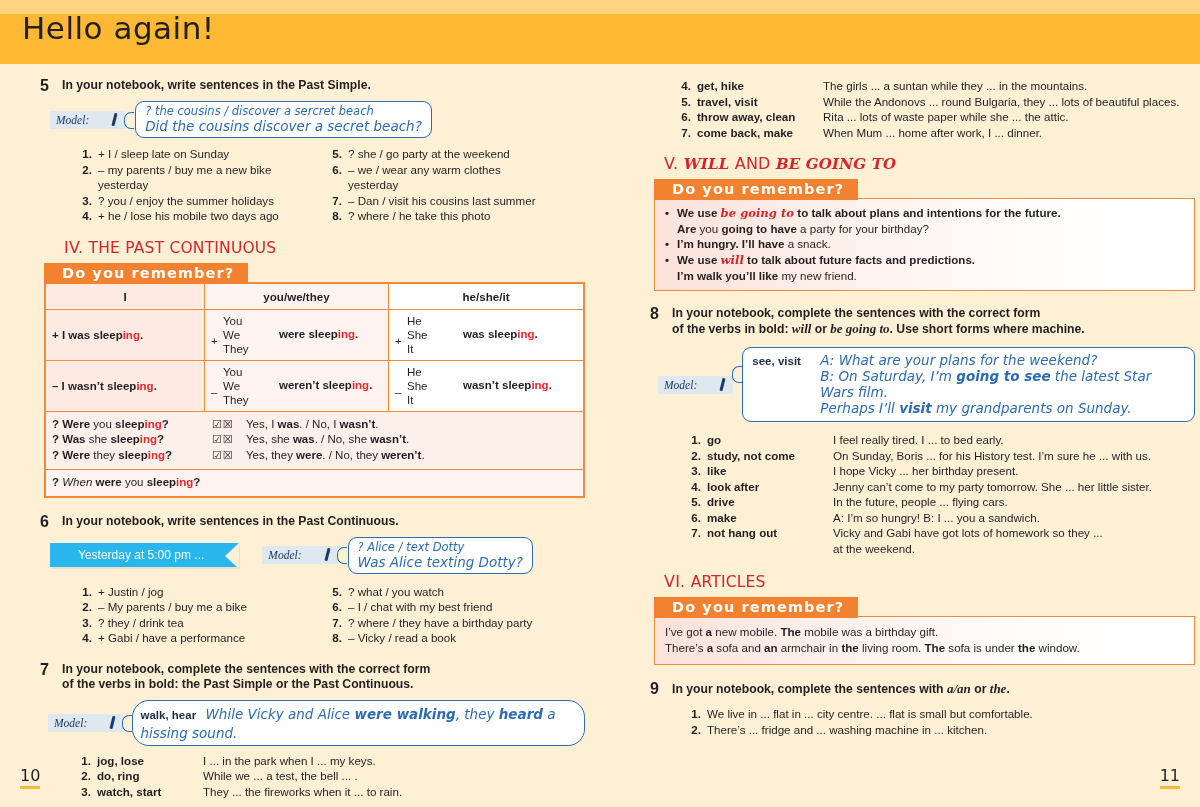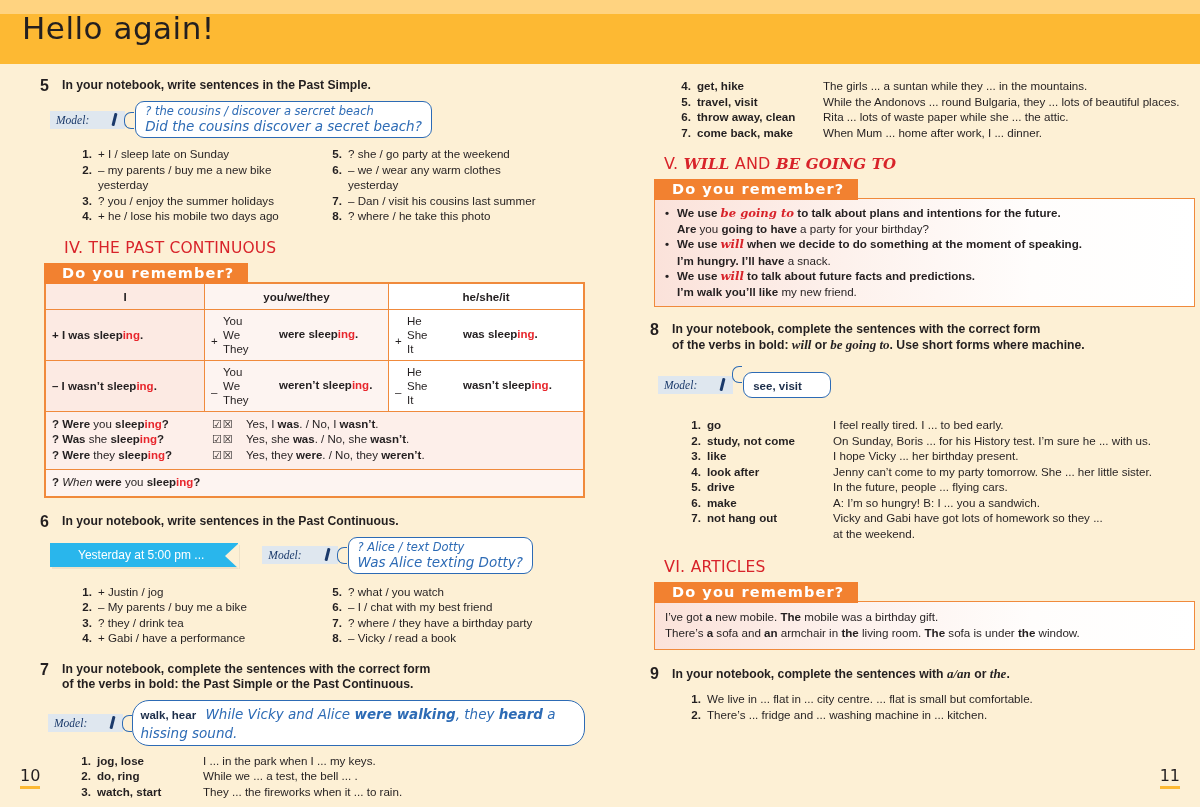--- a/index.html
+++ b/index.html
@@ -416,21 +416,20 @@
             <div class="b1">
               <span class="dot">•</span>
               <span style="flex: 1 1 0%;">
                 <div><b>We use </b><span class="rd">be going to</span><b> to talk about plans and intentions for the future.</b></div>
                 <div><b>Are</b><span> you </span><b>going to have</b><span> a party for your birthday?</span></div>
               </span>
             </div>
             <div class="b1">
               <span class="dot">•</span>
               <span style="flex: 1 1 0%;">
-                <div><b>We use </b><span class="rd">will</span><b> when we decide to do something at the moment of speaking.</b></div>
                 <div><b>I’m hungry. I’ll</b><span> </span><b>have</b><span> a snack.</span></div>
               </span>
             </div>
             <div class="b1">
               <span class="dot">•</span>
               <span style="flex: 1 1 0%;">
                 <div><b>We use </b><span class="rd">will</span><b> to talk about future facts and predictions.</b></div>
                 <div><b>I’m walk you’ll</b><span> </span><b>like</b><span> my new friend.</span></div>
               </span>
             </div>
@@ -447,20 +446,25 @@
     </div>
 
     <div class="modelrow" style="margin:10px 0 0 8px;">
       <span class="modellbl">
         <span>Model:</span>
         <span class="pen"></span>
       </span>
       <span class="hook" style="height:44px;"></span>
       <span class="bubble" style="padding:4px 9px 5px 9px;display:flex;border-radius:9px;">
         <span class="plain" style="flex:0 0 68px;padding-top:3px;">see, visit</span>
+        <span>
+          <div class="l2">A: What are your plans for the weekend?</div>
+          <div class="l2"><span>B: On Saturday, I’m </span><b>going to see</b><span> the latest Star Wars film.</span></div>
+          <div class="l2"><span>Perhaps I’ll </span><b>visit</b><span> my grandparents on Sunday.</span></div>
+        </span>
       </span>
     </div>
 
     <div class="vlist" style="margin-top:10px;" id="ex8rows">
         <div class="vrow vrow2">
           <span class="n">1.</span>
           <span class="v">go</span>
           <span class="s">I feel really tired. I ... to bed early.</span>
         </div>
         <div class="vrow vrow2">

